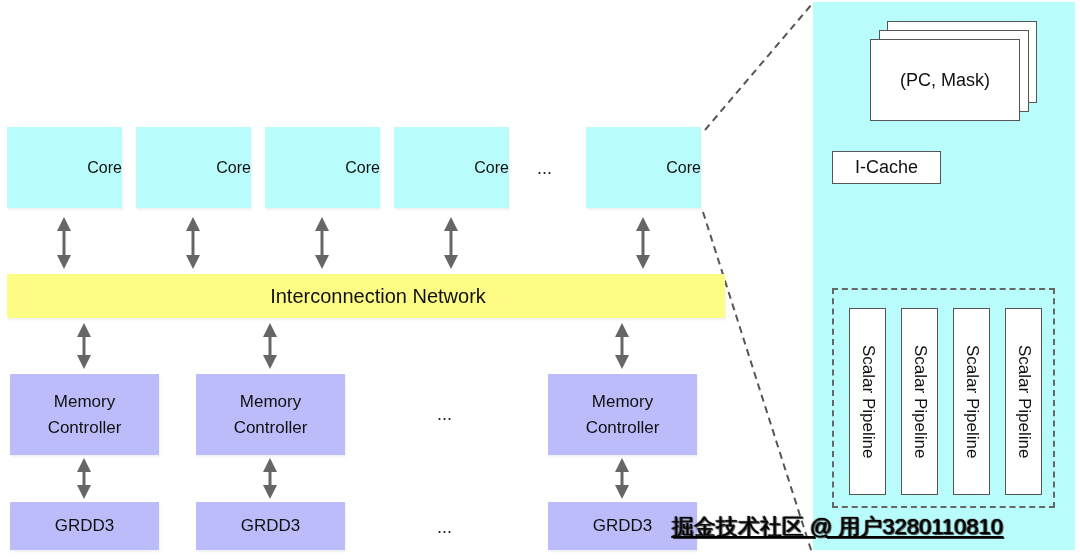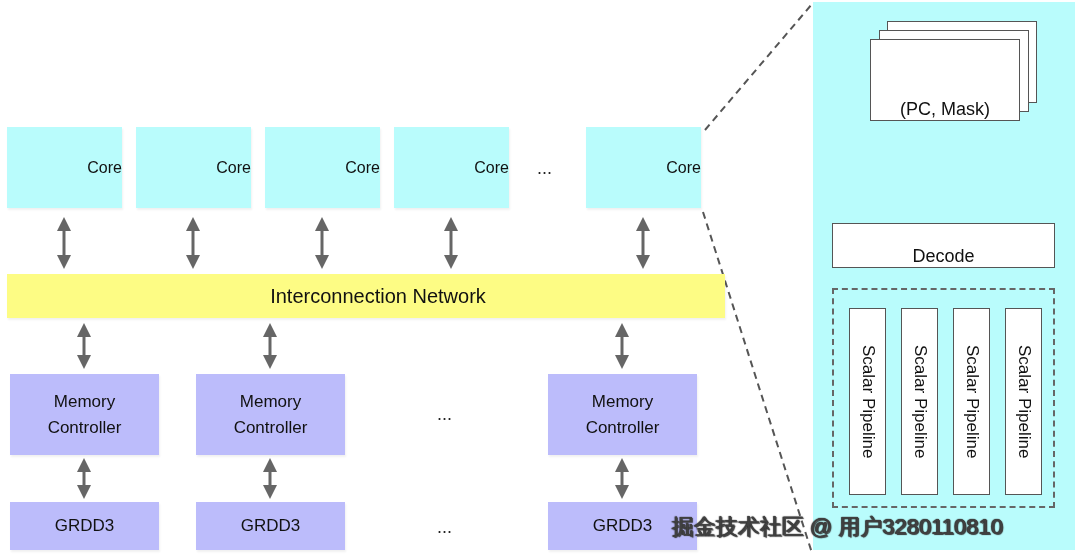--- a/index.html
+++ b/index.html
@@ -4,25 +4,25 @@
 <style>
   html, body { margin:0; padding:0; }
   body { width:1080px; height:559px; position:relative; overflow:hidden; background:#ffffff; font-family:"Liberation Sans", sans-serif; color:#111; }
   .box { position:absolute; display:flex; align-items:center; justify-content:center; text-align:center; box-shadow:1px 2px 2px rgba(0,0,0,0.06); }
   .core { background:#b9fcfc; font-size:16px;justify-content:flex-end; }
   .mem { background:#bcbcfb; font-size:17px; line-height:26px; }
   .net { background:#fdfc84; font-size:20px; }
   .ellipsis { position:absolute; font-size:18px; color:#222; }
   svg.overlay { position:absolute; left:0; top:0; }
   .panel { position:absolute; left:813px; top:2px; width:262px; height:548px; background:#b9fcfc; }
-  .wbox { position:absolute; background:#fff; border:1.5px solid #555; display:flex; align-items:flex-end; justify-content:center; font-size:18px; box-sizing:border-box; }
+  .wbox { position:absolute; background:#fff; border:1.5px solid #555; display:flex; align-items:center; justify-content:center; font-size:18px; box-sizing:border-box; }
   .pipe { position:absolute; background:#fff; border:1.5px solid #555; box-sizing:border-box; display:flex; align-items:center; justify-content:center; }
   .pipe span { writing-mode:vertical-rl; font-size:17px; white-space:nowrap; }
   .dashgroup { position:absolute; border:2px dashed #666; box-sizing:border-box; }
-  .watermark { position:absolute; left:672px; top:512px; font-size:22px; color:#404040; text-shadow:0 0 1px #333, 1px 1px 1px #333, -1px 0 1px #333; white-space:nowrap; }
+  .watermark { position:absolute; left:672px; top:512px; font-size:22px; color:#000000; text-shadow:0 0 1px #333, 1px 1px 1px #333, -1px 0 1px #333; white-space:nowrap;text-decoration:underline; }
 </style>
 </head>
 <body>
 
 <svg class="overlay" width="1080" height="559">
   <defs>
     <marker id="ah" markerWidth="6" markerHeight="6" refX="3" refY="3" orient="auto-start-reverse" markerUnits="strokeWidth">
       <path d="M0,0 L6,3 L0,6 z" fill="#666"></path>
     </marker>
   </defs>
@@ -132,22 +132,22 @@
 <div class="box mem" style="left:548px;top:502px;width:149px;height:48px;">
     <span>GRDD3</span>
   </div>
 
 <div class="panel">
   <div class="wbox" style="left:74px;top:19px;width:150px;height:82px;"></div>
   <div class="wbox" style="left:66px;top:28px;width:150px;height:82px;"></div>
   <div class="wbox" style="left:57px;top:37px;width:150px;height:82px;">
       <span>(PC, Mask)</span>
     </div>
-  <div class="wbox" style="left:19px;top:221px;width:223px;height:45px;">
-      <span>Decode</span>
+  <div class="wbox" style="left:19px;top:149px;width:109px;height:33px;">
+      <span>I-Cache</span>
     </div>
   <div class="dashgroup" style="left:19px;top:286px;width:223px;height:220px;">
     <div class="pipe" style="left:15px;top:18px;width:37px;height:187px;">
         <span>Scalar Pipeline</span>
       </div>
     <div class="pipe" style="left:67px;top:18px;width:37px;height:187px;">
         <span>Scalar Pipeline</span>
       </div>
     <div class="pipe" style="left:119px;top:18px;width:37px;height:187px;">
         <span>Scalar Pipeline</span>

